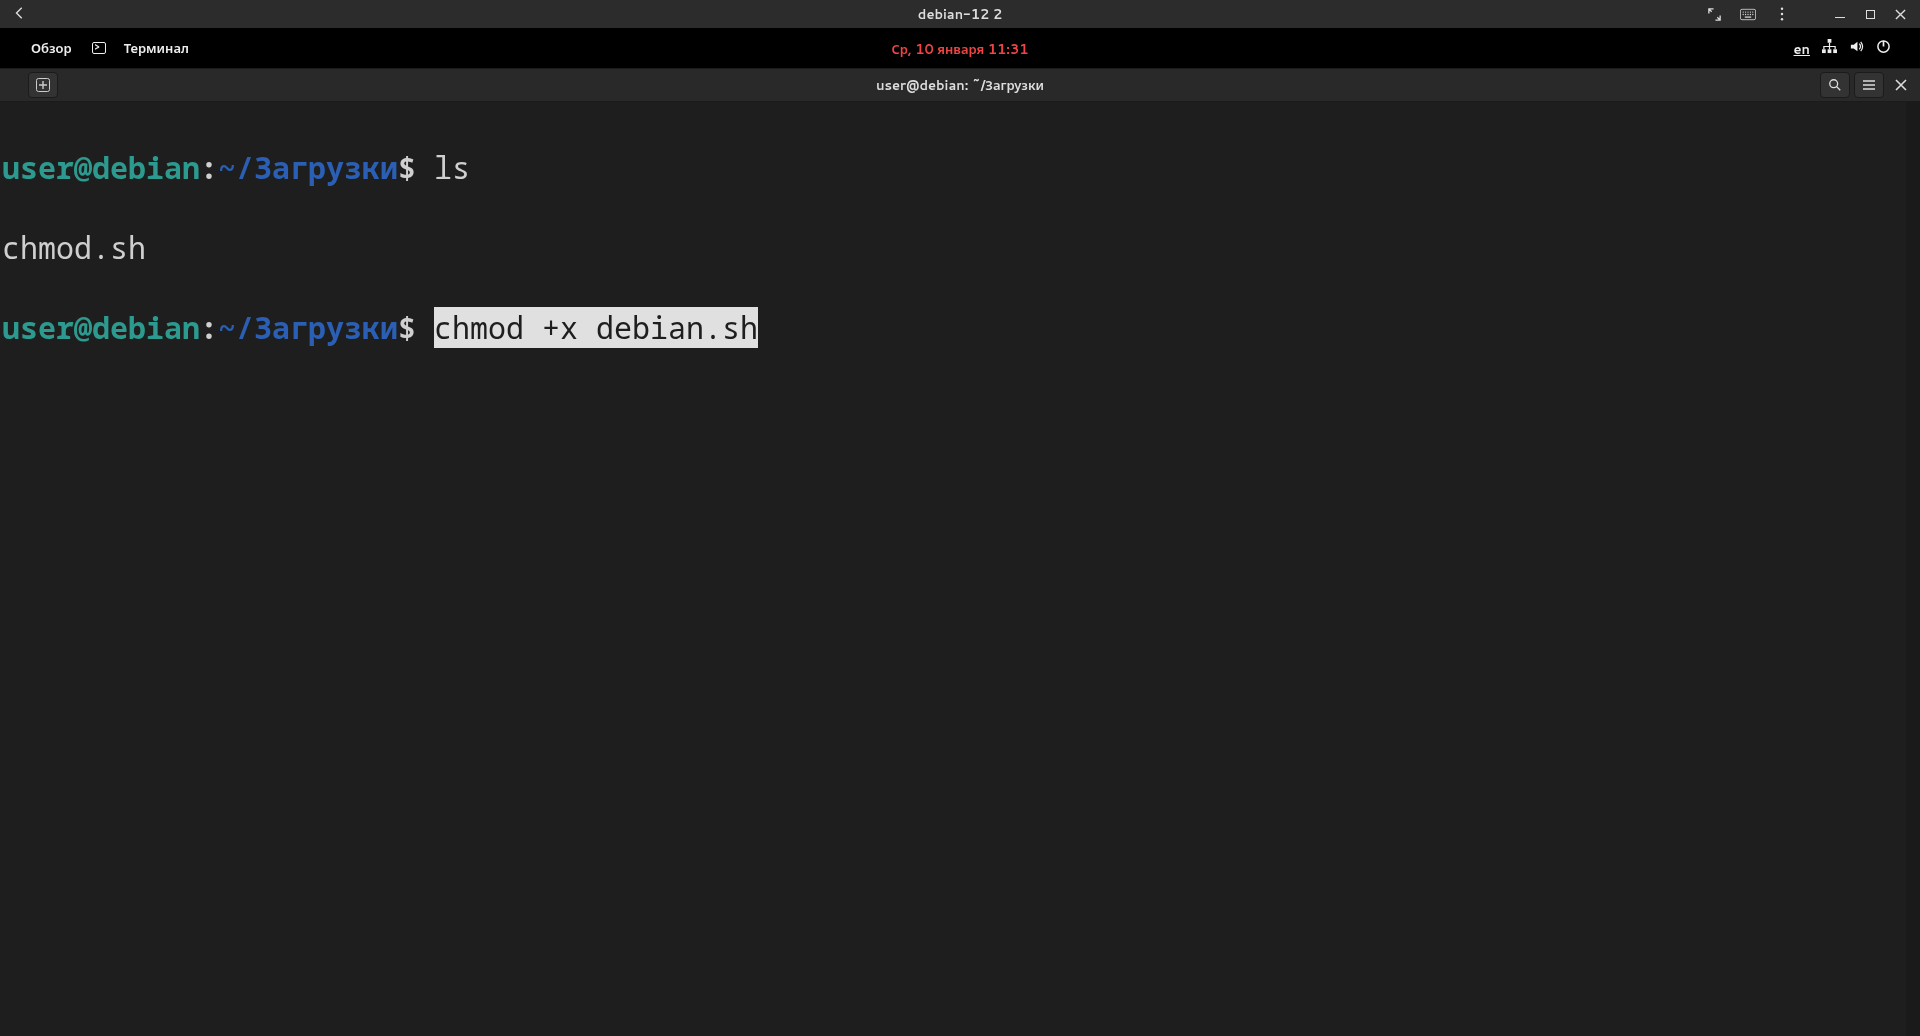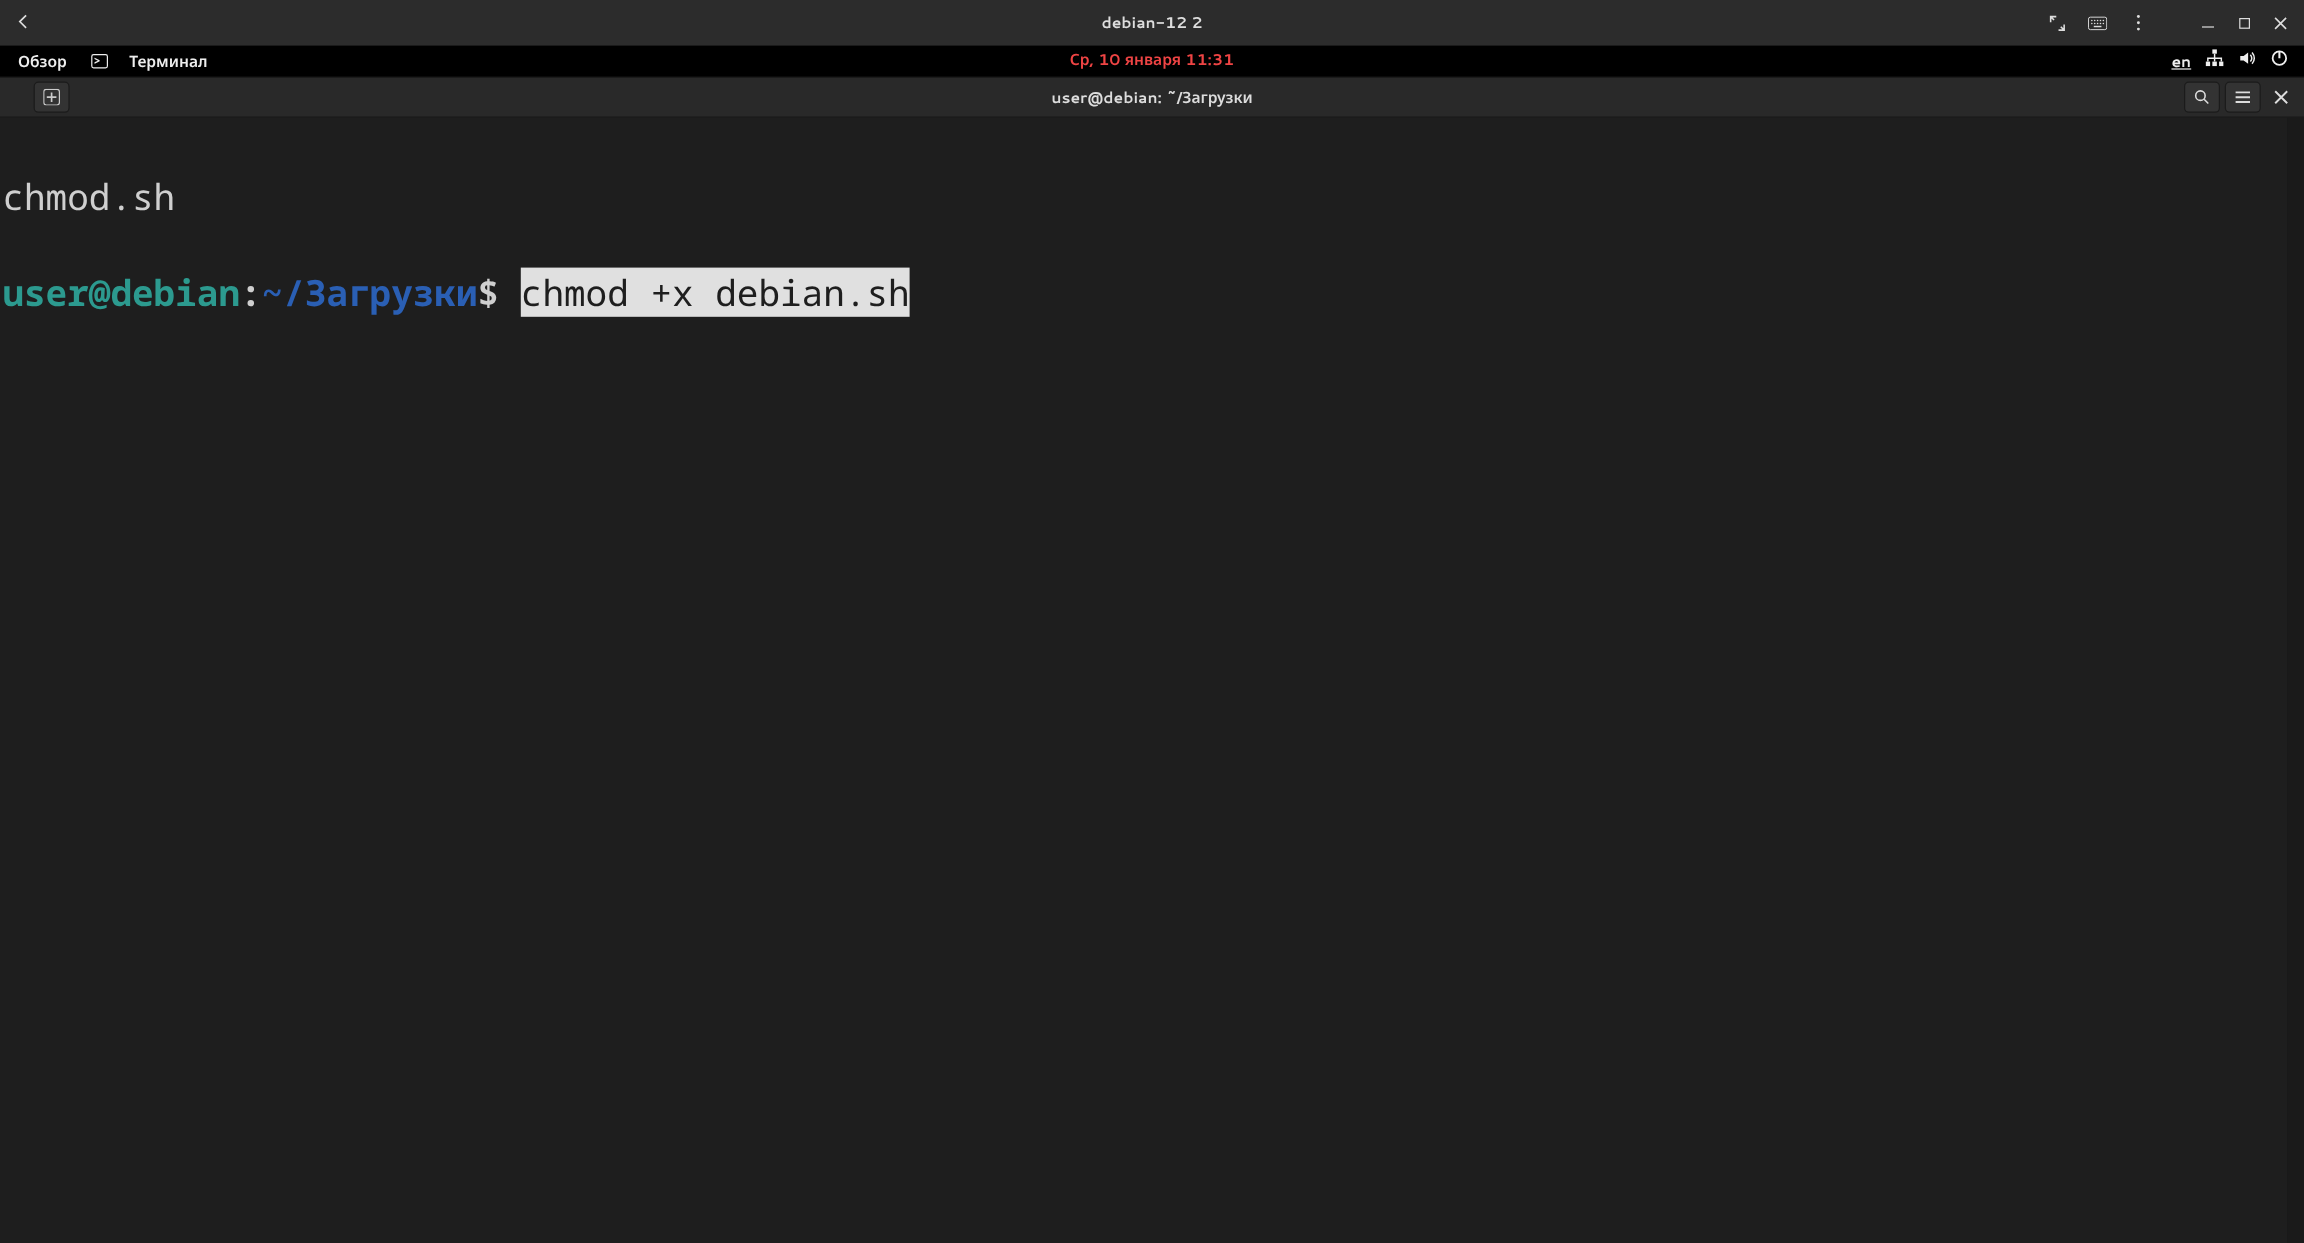--- a/index.html
+++ b/index.html
@@ -7,21 +7,21 @@
     width: 1920px;
     height: 1036px;
     font-family: "Cantarell", "Noto Sans", sans-serif;
     background: #000;
     color: #ccc;
     overflow: hidden;
   }
 
   
   .vm-titlebar {
-    height: 38px;
+    height: 28px;
     background: #2c2c2c;
     display: flex;
     align-items: center;
     position: relative;
     font-size: 13px;
     color: #ddd;
   }
   .vm-titlebar .back {
     width: 40px;
     text-align: center;
@@ -51,28 +51,28 @@
     width: 12px; height: 12px;
     display: inline-flex; align-items: center; justify-content: center;
     color: #ddd;
   }
   .win-min { border-bottom: 1px solid #ddd; width: 10px; height: 0; margin-top: 6px;}
   .win-max { border: 1px solid #ddd; width: 9px; height: 9px; }
   .win-close svg { width: 11px; height: 11px; }
 
   
   .gnome-bar {
-    height: 26px;
+    height: 40px;
     background: #000;
     display: flex;
     align-items: center;
     font-size: 13px;
     color: #eee;
     font-weight: 600;
-    padding: 0 5px;
+    padding: 0 21px;
   }
   .gnome-bar .activities {
     padding: 0 10px;
   }
   .gnome-bar .app-indicator {
     display: flex;
     align-items: center;
     gap: 18px;
     padding: 0 10px;
   }
@@ -291,16 +291,17 @@
     </span>
     <span class="close-x">
       <svg viewBox="0 0 12 12" width="12" height="12">
           <path d="M1 1 L11 11 M11 1 L1 11" stroke="#ddd" stroke-width="1.6"></path>
         </svg>
     </span>
   </div>
 </div>
 
 <div class="term-body">
+<div><span class="p-user">user</span><span class="p-user">@</span><span class="p-host">debian</span><span class="p-colon">:</span><span class="p-path">~/Загрузки</span><span class="p-dollar">$</span><span class="cmd"> </span><span class="cmd">ls</span></div>
 <div><span class="cmd">chmod.sh</span></div>
 <div><span class="p-user">user</span><span class="p-user">@</span><span class="p-host">debian</span><span class="p-colon">:</span><span class="p-path">~/Загрузки</span><span class="p-dollar">$</span><span class="cmd"> </span><span class="sel">chmod +x debian.sh</span></div>
   <div class="scroll"></div>
 </div>
 
 </body></html>

